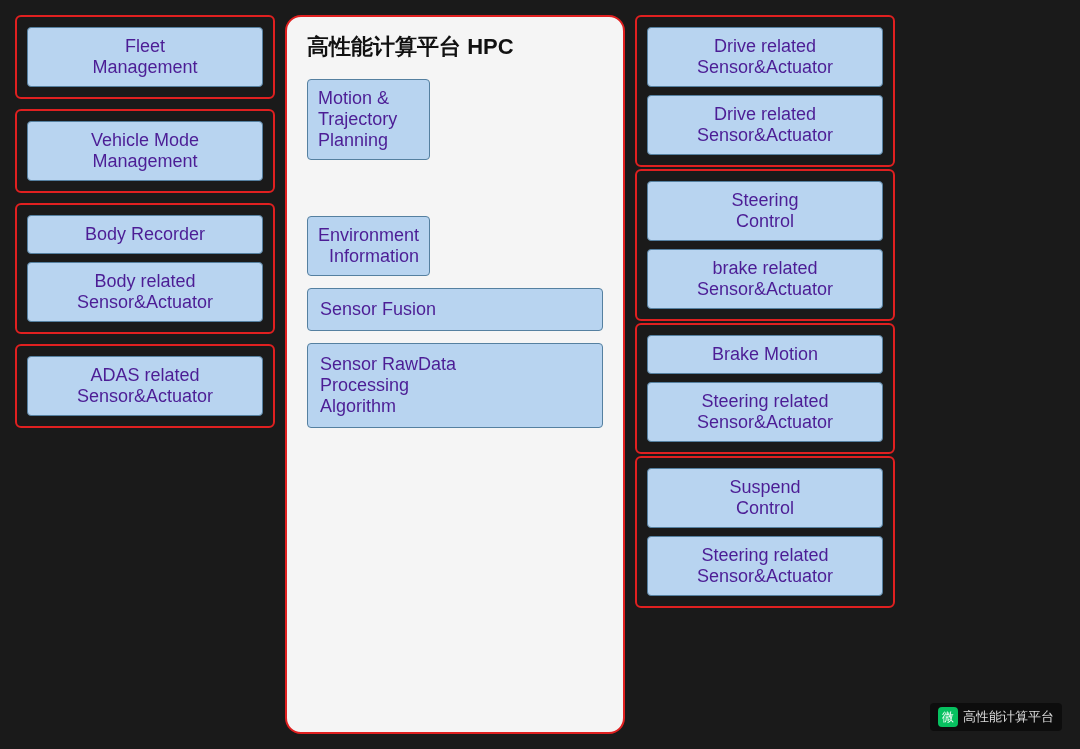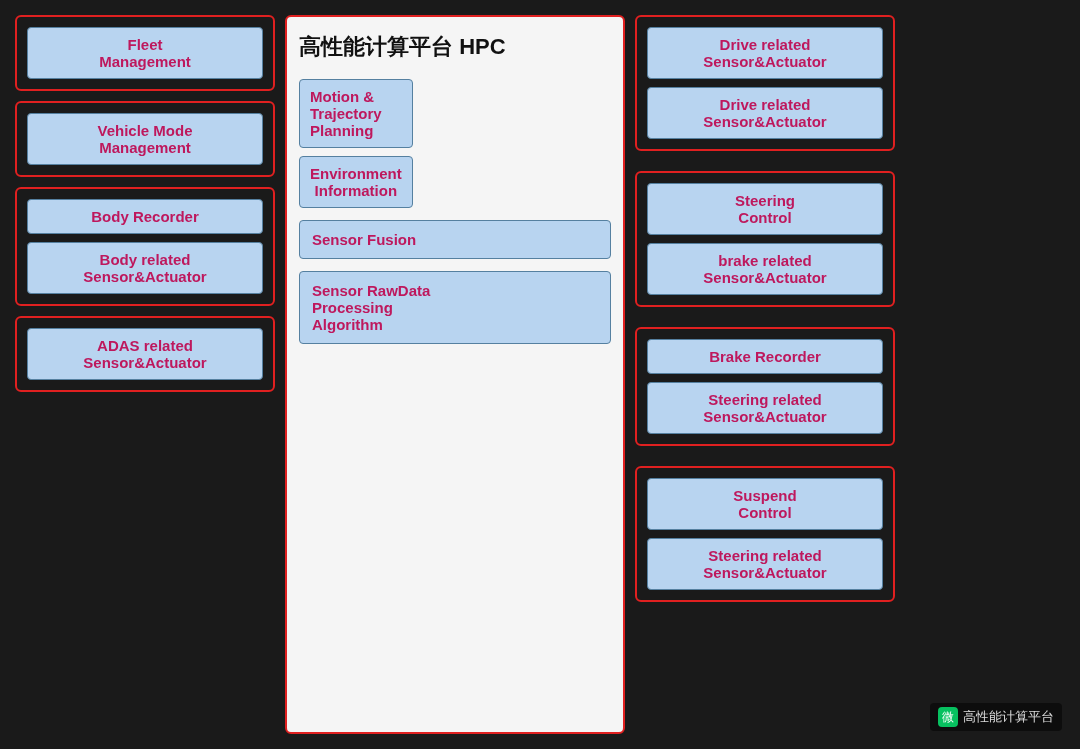--- a/index.html
+++ b/index.html
@@ -38,33 +38,33 @@
       display: flex;
       flex-direction: column;
       gap: 8px;
     }
 
     .blue-block {
       background: #b8d4f0;
       border: 1.5px solid #5580a0;
       border-radius: 4px;
       padding: 8px 12px;
-      font-size: 15px;
-      color: #be185d;
+      font-size: 18px;
+      color: #4c1d95;
       text-align: center;
-      font-weight: bold;
+      font-weight: normal;
     }
 
     
     .center-col {
       flex: 1;
       border: 2.5px solid #e02020;
-      border-radius: 6px;
+      border-radius: 16px;
       background: #f5f5f5;
-      padding: 15px 12px;
+      padding: 15px 20px;
       display: flex;
       flex-direction: column;
       gap: 12px;
       min-width: 280px;
       max-width: 340px;
     }
 
     .hpc-title {
       font-size: 22px;
       font-weight: bold;
@@ -82,21 +82,21 @@
     .hpc-inner-col {
       display: flex;
       flex-direction: column;
       gap: 8px;
     }
 
     
     .right-col {
       display: flex;
       flex-direction: column;
-      gap: 20px;
+      gap: 2px;
       width: 260px;
       flex-shrink: 0;
     }
 
     .watermark {
       position: absolute;
       bottom: 18px;
       right: 18px;
       color: #ddd;
       font-size: 13px;
@@ -147,21 +147,21 @@
   </div>
 
   <div class="center-col">
     <div class="hpc-title">
       <span>高性能计算平台 </span><span style="font-weight:900;">HPC</span>
     </div>
 
     <div class="hpc-inner-row">
       <div class="hpc-inner-col">
         <div class="blue-block" style="text-align:left; padding:8px 10px;">Motion &amp;<br>Trajectory<br>Planning</div>
-        <div class="blue-block" style="text-align:center; padding:8px 10px;">Environment<br>Information</div>
+        <div class="blue-block" style="text-align:right; padding:8px 10px;margin-top:48px;">Environment<br>Information</div>
       </div>
     </div>
 
     <div class="blue-block" style="text-align:left; padding:10px 12px;">Sensor Fusion</div>
 
     <div class="blue-block" style="text-align:left; padding:10px 12px;">Sensor RawData<br>Processing<br>Algorithm</div>
   </div>
 
   <div class="right-col">
 
@@ -169,21 +169,21 @@
       <div class="blue-block">Drive related<br>Sensor&amp;Actuator</div>
       <div class="blue-block">Drive related<br>Sensor&amp;Actuator</div>
     </div>
 
     <div class="red-box">
       <div class="blue-block">Steering<br>Control</div>
       <div class="blue-block">brake related<br>Sensor&amp;Actuator</div>
     </div>
 
     <div class="red-box">
-      <div class="blue-block">Brake Recorder</div>
+      <div class="blue-block">Brake Motion</div>
       <div class="blue-block">Steering related<br>Sensor&amp;Actuator</div>
     </div>
 
     <div class="red-box">
       <div class="blue-block">Suspend<br>Control</div>
       <div class="blue-block">Steering related<br>Sensor&amp;Actuator</div>
     </div>
   </div>
 
 </div>

